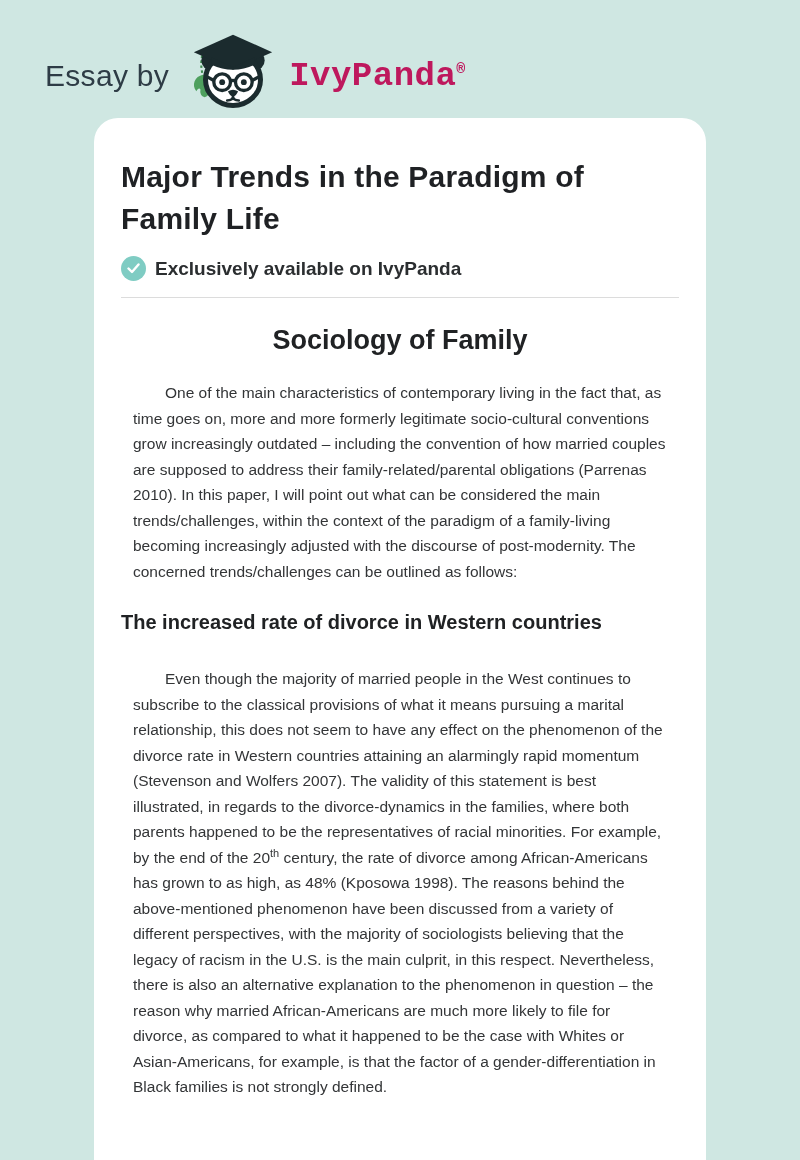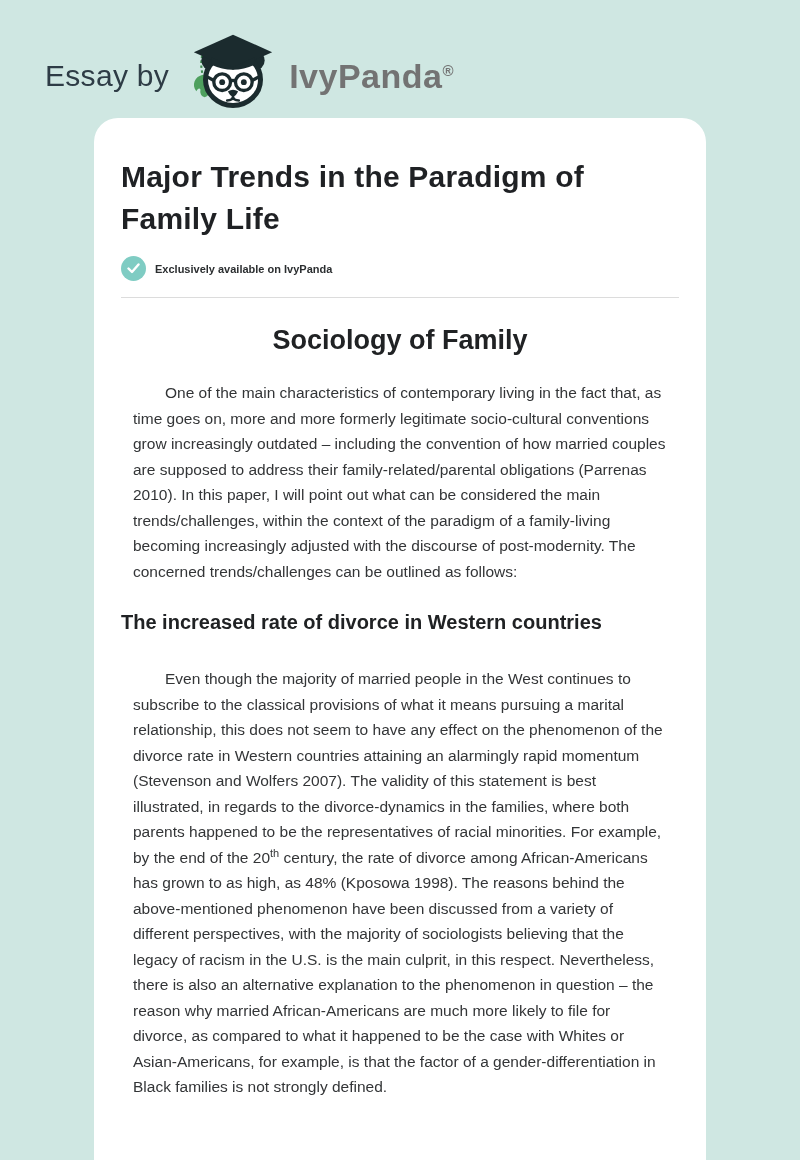--- a/index.html
+++ b/index.html
@@ -12,41 +12,41 @@
   }
   .site-header {
     display: flex; align-items: center;
     padding: 34px 0 0 45px; height: 118px;
   }
   .essay-by {
     font-size: 30px; font-weight: 400; color: #2e3c46; letter-spacing: 0.3px;
   }
   .logo { margin: -6px 12px 0 20px; display: inline-flex; }
   .brand {
-    font-family: Liberation Sans, sans-serif; font-weight: bold;
-    font-size: 34px; color: #737373; letter-spacing: 0.5px;
+    font-family: Liberation Mono, monospace; font-weight: bold;
+    font-size: 34px; color: #be185d; letter-spacing: 0.5px;
   }
   .brand sup { font-size: 15px; vertical-align: super; }
   .card {
     width: 612px; margin: 0 auto;
     background: #ffffff; border-radius: 24px;
     padding: 38px 27px 96px 27px;
   }
   h1.essay-title {
     margin: 0 0 16px 0;
     font-size: 30px; line-height: 42px; font-weight: bold;
     color: #1f2124; letter-spacing: 0.2px;
   }
   .badge-row { display: flex; align-items: center; gap: 9px; margin: 0 0 16px 0; }
   .check-circle {
     width: 25px; height: 25px; border-radius: 50%;
     background: #7fccc3; flex: 0 0 auto;
     display: flex; align-items: center; justify-content: center;
   }
-  .badge-label { font-size: 11px; font-weight: bold; color: #2b2e30; }
+  .badge-label { font-size: 19px; font-weight: bold; color: #2b2e30; }
   hr.divider { border: none; border-top: 1px solid #dcdcdc; margin: 0; }
   h2.section-heading {
     margin: 27px 0 24px 0;
     font-size: 27px; font-weight: bold; color: #202224; text-align: center;
   }
   h3.section-subheading {
     margin: 27px 0 32px 0;
     font-size: 20px; font-weight: bold; color: #202224;
   }
   p.body-para {

